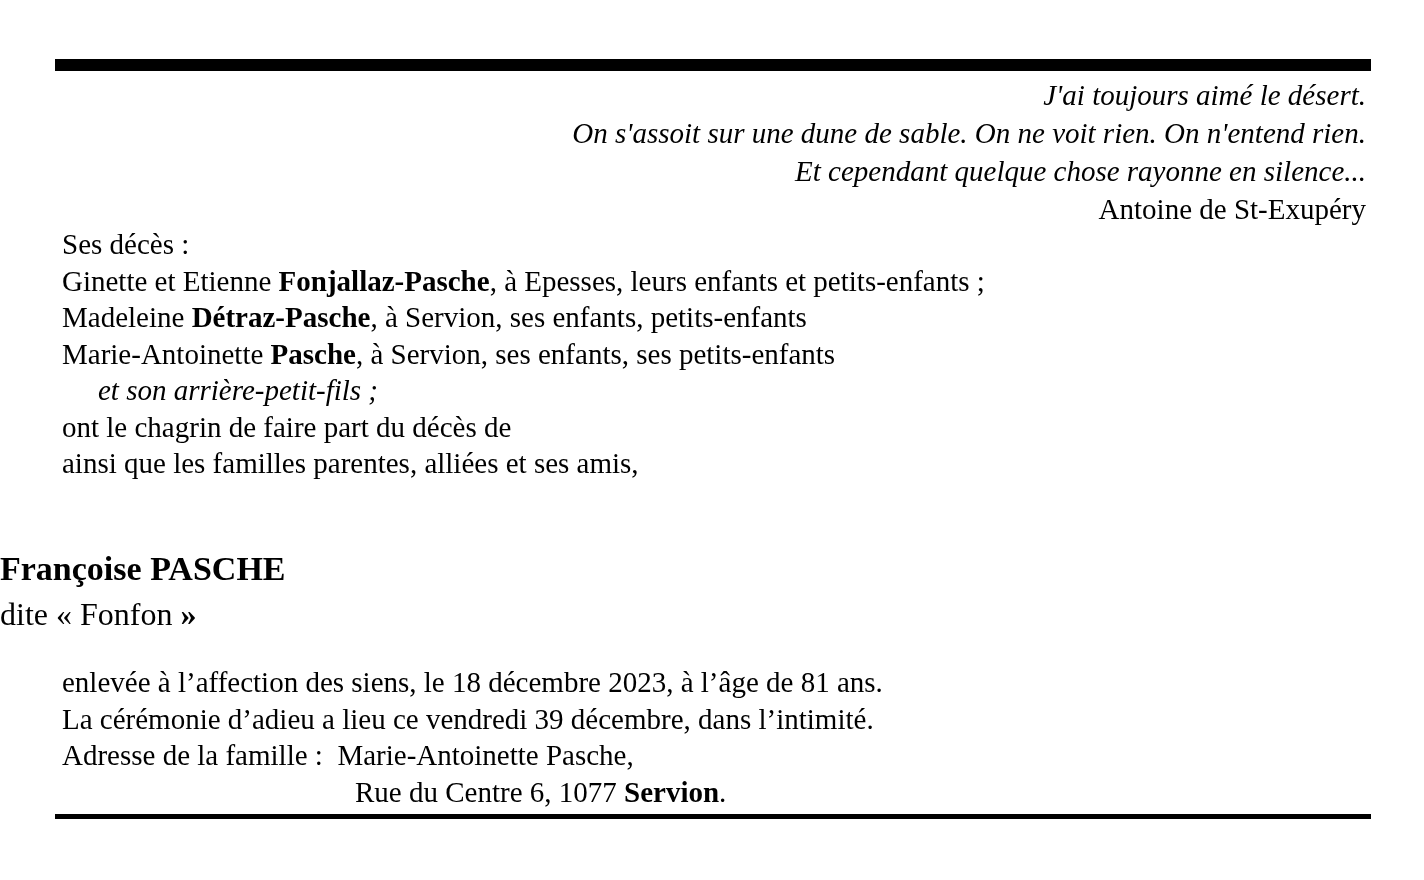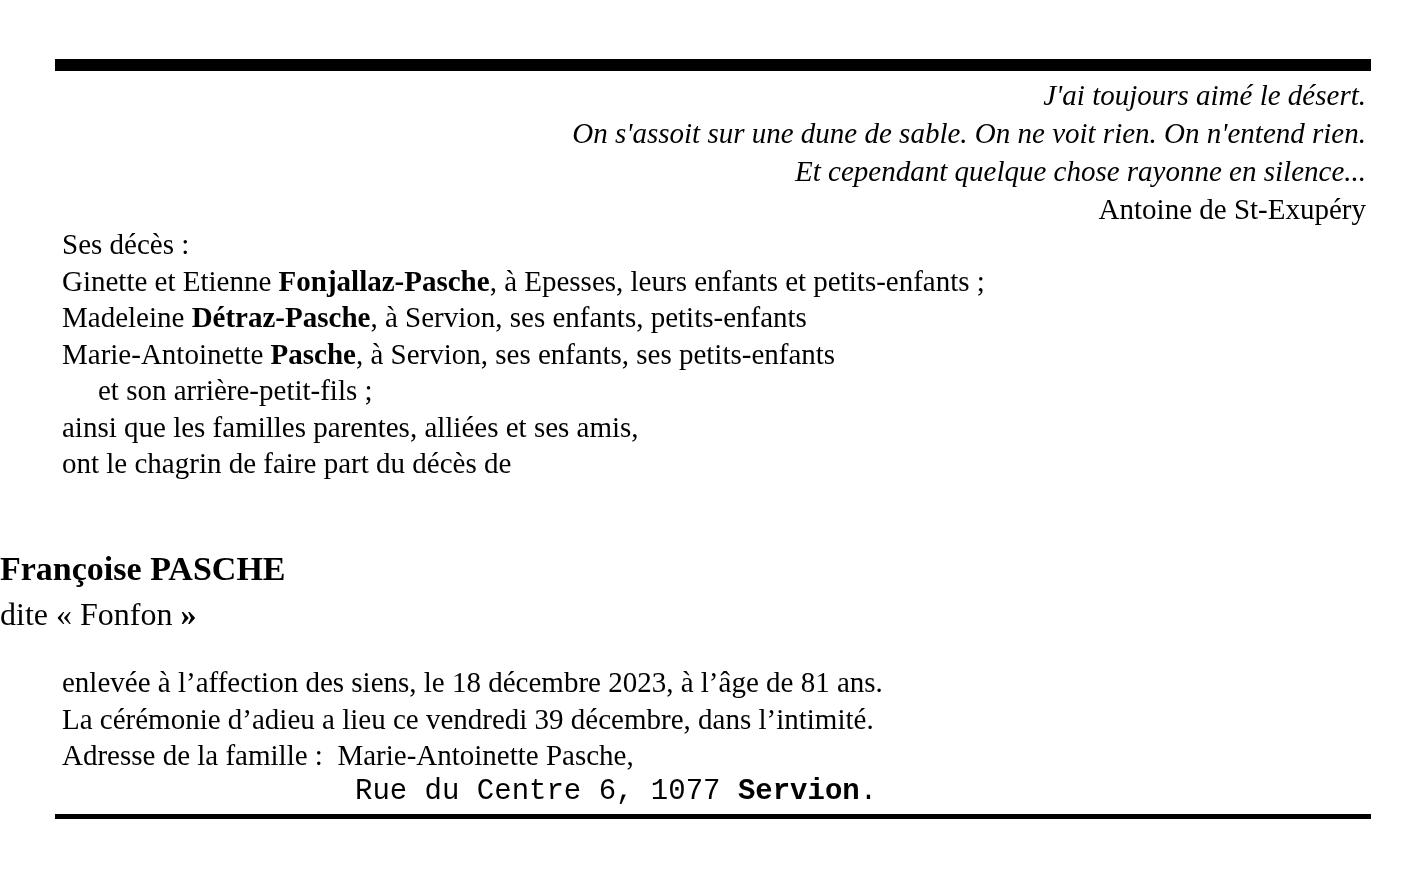--- a/index.html
+++ b/index.html
@@ -95,32 +95,32 @@
       <div class="text-line italic"><span>On s'assoit sur une dune de sable. On ne voit rien. On n'entend rien.</span></div>
       <div class="text-line italic"><span>Et cependant quelque chose rayonne en silence...</span></div>
       <div class="text-line"><span>Antoine de St-Exupéry</span></div>
     </div>
 
   <div class="family-block">
       <div class="text-line"><span>Ses décès :</span></div>
       <div class="text-line"><span>Ginette et Etienne </span><span class="bold">Fonjallaz-Pasche</span><span>, à Epesses, leurs enfants et petits-enfants ;</span></div>
       <div class="text-line"><span>Madeleine </span><span class="bold">Détraz-Pasche</span><span>, à Servion, ses enfants, petits-enfants</span></div>
       <div class="text-line"><span>Marie-Antoinette </span><span class="bold">Pasche</span><span>, à Servion, ses enfants, ses petits-enfants</span></div>
-      <div class="text-line" style="padding-left: 36px;"><span>et son arrière-petit-fils ;</span></div>
+      <div class="text-line" style="padding-left: 36px; font-style: italic;"><span>et son arrière-petit-fils ;</span></div>
+      <div class="text-line"><span>ont le chagrin de faire part du décès de</span></div>
       <div class="text-line"><span>ainsi que les familles parentes, alliées et ses amis,</span></div>
-      <div class="text-line"><span>ont le chagrin de faire part du décès de</span></div>
     </div>
 
   <div class="name-block">
     <div class="deceased-name">Françoise PASCHE</div>
     <div class="deceased-nickname"><span>dite « Fonfon </span><span class="bold">»</span></div>
   </div>
 
   <div class="details-block">
       <div class="text-line"><span>enlevée à l’affection des siens, le 18 décembre 2023, à l’âge de 81 ans.</span></div>
       <div class="text-line"><span>La cérémonie d’adieu a lieu ce vendredi 39 décembre, dans l’intimité.</span></div>
       <div class="text-line"><span>Adresse de la famille :  Marie-Antoinette Pasche,</span></div>
-      <div class="text-line" style="padding-left: 293px; font-family: Liberation Mono, monospace;"><span>Rue du Centre 6, 1077 </span><span class="bold">Servion</span><span>.</span></div>
+      <div class="text-line" style="padding-left: 293px;"><span>Rue du Centre 6, 1077 </span><span class="bold">Servion</span><span>.</span></div>
     </div>
 
   <div class="divider bottom-rule"></div>
 
 </div>
 
 </body></html>

